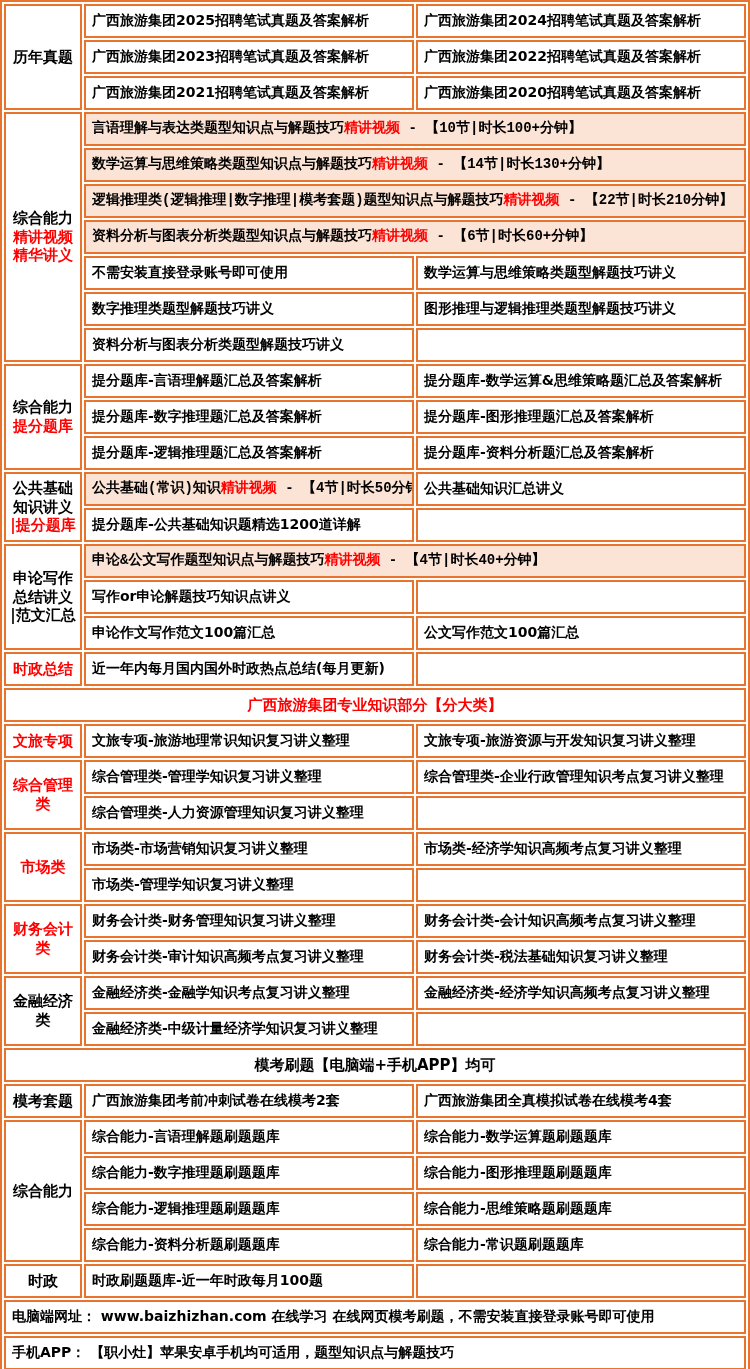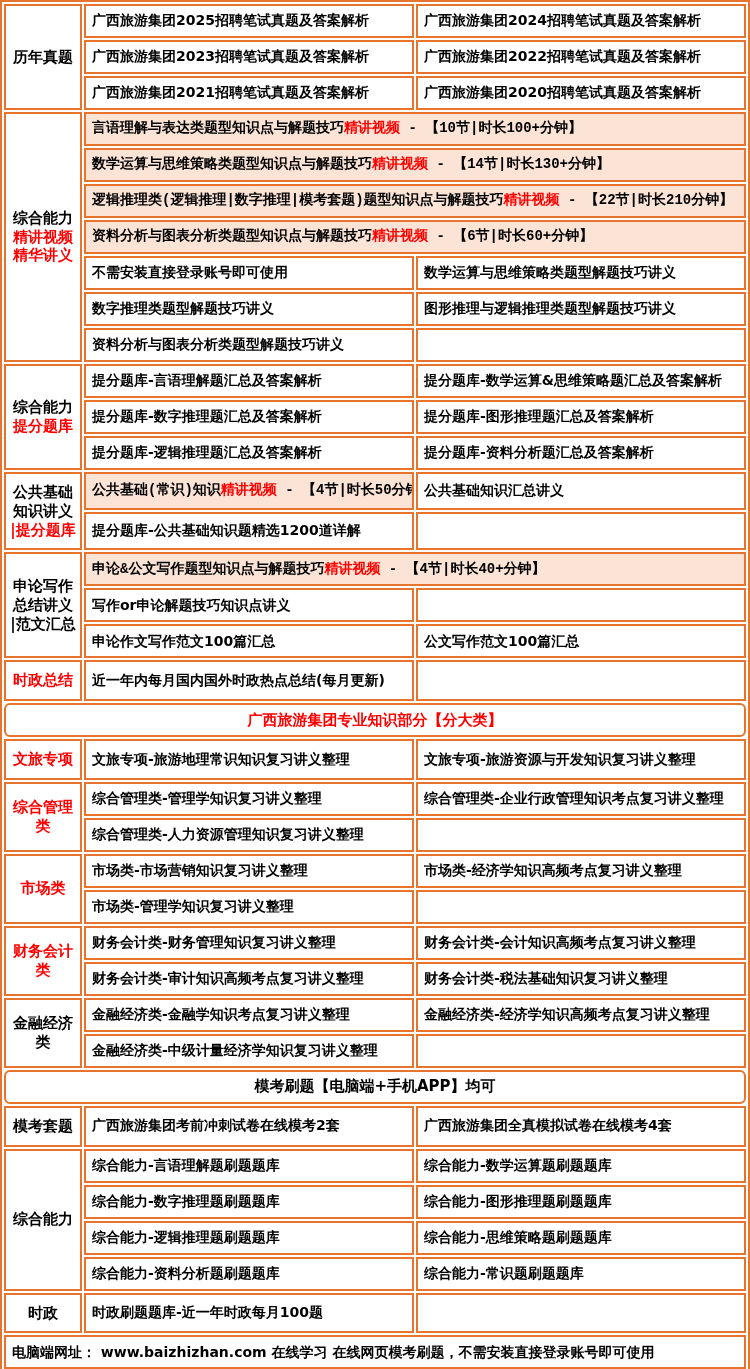--- a/index.html
+++ b/index.html
@@ -24,28 +24,28 @@
     padding:1px 6px;
     font-size:14px;
     font-weight:bold;
     line-height:1.25;
     vertical-align:middle;
     background:#fff;
     overflow:hidden;
   }
   td.label{
     text-align:center;
-    padding:9px 2px;
+    padding:1px 2px;
     font-size:15px;
   }
   td.label .lbl{display:block;}
   .red-text{color:var(--red);}
   td.pink{background:var(--pink);white-space:nowrap;font-family:Liberation Mono, monospace;}
   .hl{color:var(--red);font-weight:bold;}
-  td.header-band{text-align:center;font-size:15px;border-radius:6px;}
+  td.header-band{text-align:center;font-size:15px;}
   td.footer-band{font-size:14px;}
 </style>
 </head>
 <body>
 
 <table class="sheet">
   <colgroup>
     <col style="width:78px">
       <col style="width:330px">
       <col style="width:330px">

